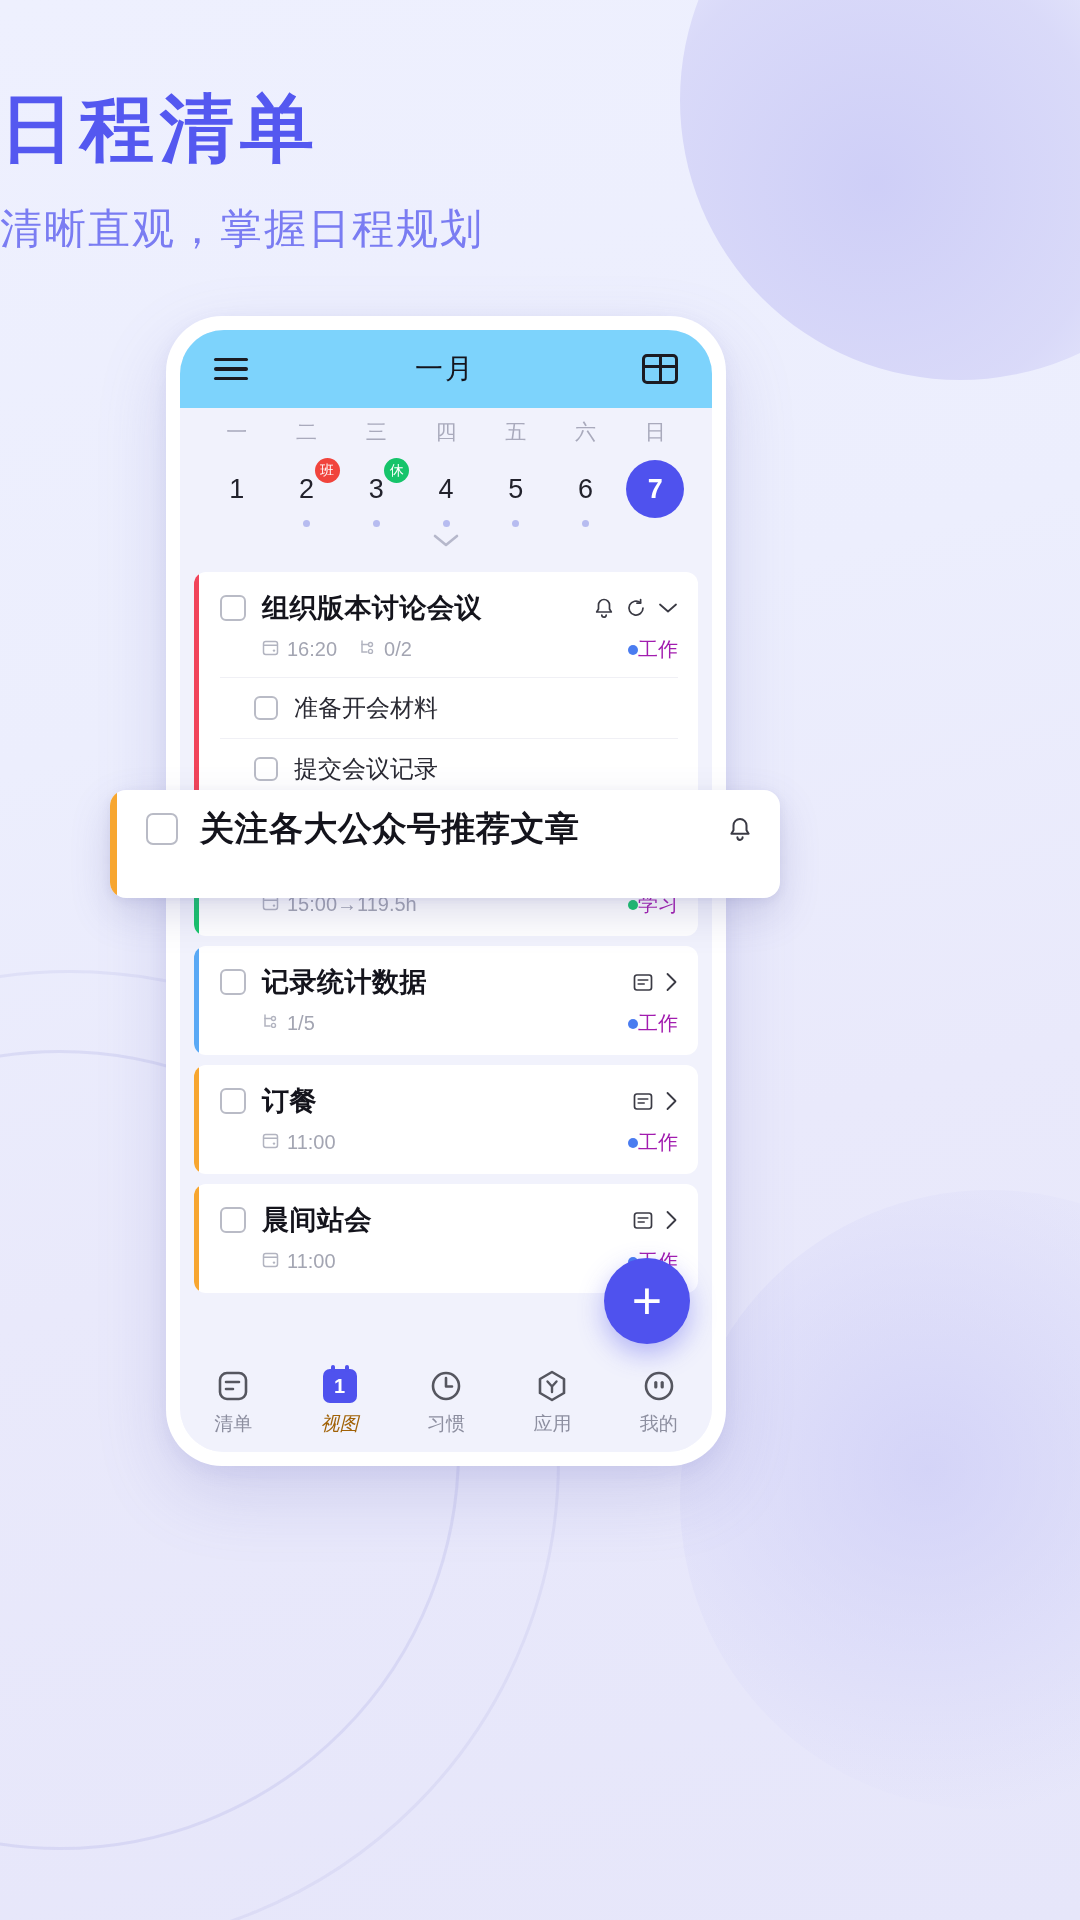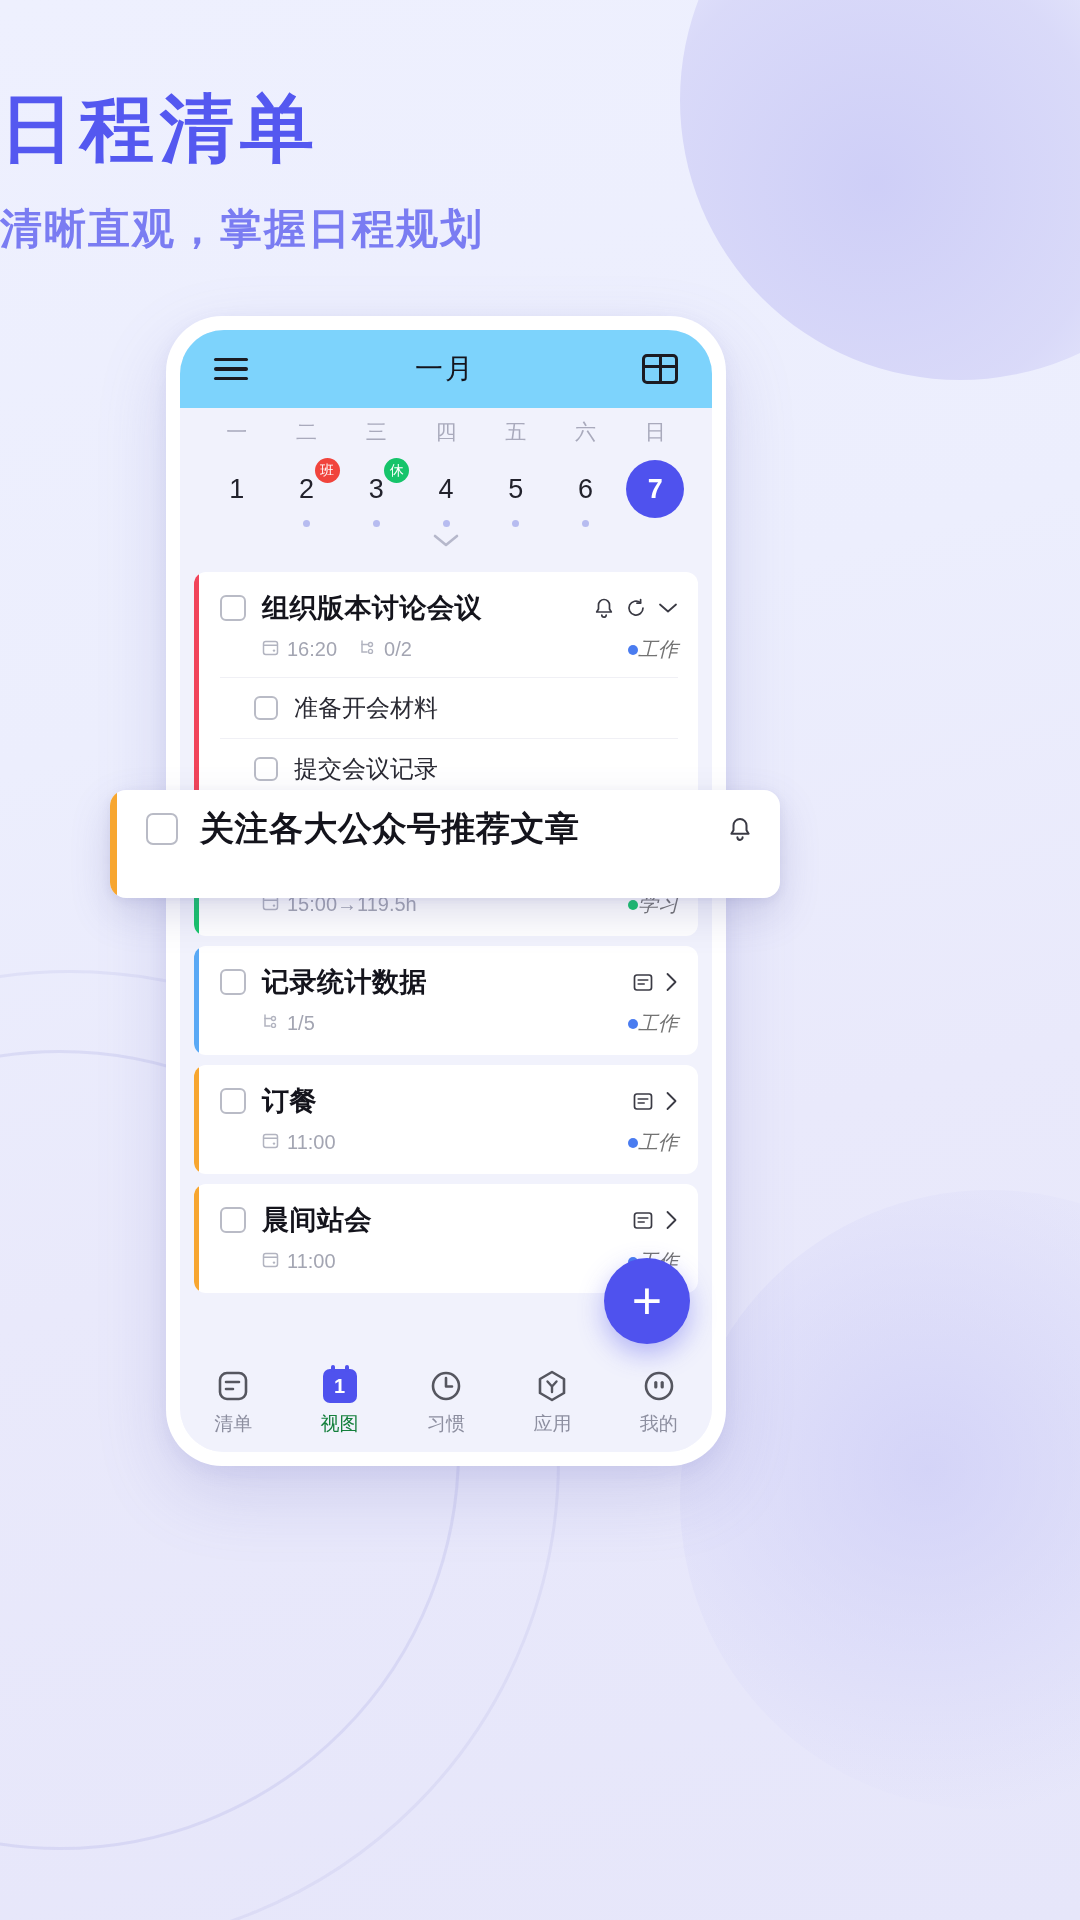--- a/index.html
+++ b/index.html
@@ -37,21 +37,21 @@
   }
 
   
   .headline { position: absolute; top: 86px; left: 0; right: 0; text-align: left; }
   .headline h1 {
     font-size: 74px; font-weight: 700; color: #5458f0;
     letter-spacing: 6px; line-height: 1.15;
   }
   .headline h2 {
     margin-top: 30px;
-    font-size: 42px; font-weight: 700; color: #7a7cf2;
+    font-size: 42px; font-weight: 400; color: #7a7cf2;
     letter-spacing: 2px;
   }
 
   
   .phone {
     position: absolute; left: 166px; top: 316px;
     width: 560px; height: 1150px;
     background: #ffffff;
     border-radius: 56px;
     box-shadow: 0 28px 70px rgba(110,110,190,.20), 0 6px 18px rgba(110,110,190,.10);
@@ -139,21 +139,21 @@
   .row1 { display: flex; align-items: center; }
   .cbox {
     width: 26px; height: 26px; border: 2.5px solid #b9bbc6; border-radius: 6px;
     flex: 0 0 26px; margin-right: 16px;
   }
   .title { font-size: 27px; font-weight: 600; color: #14141c; letter-spacing: .5px; }
   .rowicons { margin-left: auto; display: flex; align-items: center; gap: 12px; }
   .rowicons svg { display: block; }
   .row2 { display: flex; align-items: center; margin-top: 10px; padding-left: 42px; }
   .meta { display: flex; align-items: center; gap: 8px; font-size: 20px; color: #a3a5b2; margin-right: 22px; }
-  .tag { margin-left: auto; display: flex; align-items: center; font-size: 20px; color: #737373; font-style: italic; }
+  .tag { margin-left: auto; display: flex; align-items: center; font-size: 20px; color: #a21caf; }
   .tagdot { width: 10px; height: 10px; border-radius: 50%; }
   .subtask { display: flex; align-items: center; padding: 14px 0 14px 34px; border-top: 1px solid #f0f0f5; }
   .subtask .cbox { width: 24px; height: 24px; flex: 0 0 24px; }
   .subtask .sublabel { font-size: 24px; color: #2a2a33; }
 
   
   .floatcard {
     position: absolute; left: 110px; top: 790px;
     width: 670px; height: 108px;
     background: #fff; border-radius: 16px;
@@ -179,21 +179,21 @@
 
   
   .tabbar {
     flex: 0 0 100px; background: #f1f2fc;
     display: flex; align-items: flex-start; padding-top: 12px;
     border-top: 1px solid rgba(0,0,0,0);
   }
   .tab { flex: 1; text-align: center; }
   .tab .ti { height: 42px; display: flex; align-items: center; justify-content: center; }
   .tab .tl { font-size: 19px; color: #8d8fa0; margin-top: 4px; }
-  .tab.active .tl { color: #15803d; }
+  .tab.active .tl { color: #a16207; font-style: italic; }
   .calicon {
     width: 34px; height: 34px; border-radius: 7px; background: #4f52ee;
     color: #fff; font-size: 20px; font-weight: 600;
     display: flex; align-items: center; justify-content: center;
     position: relative;
   }
   .calicon::before, .calicon::after {
     content: ""; position: absolute; top: -4px; width: 4px; height: 7px;
     background: #4f52ee; border-radius: 2px;
   }

